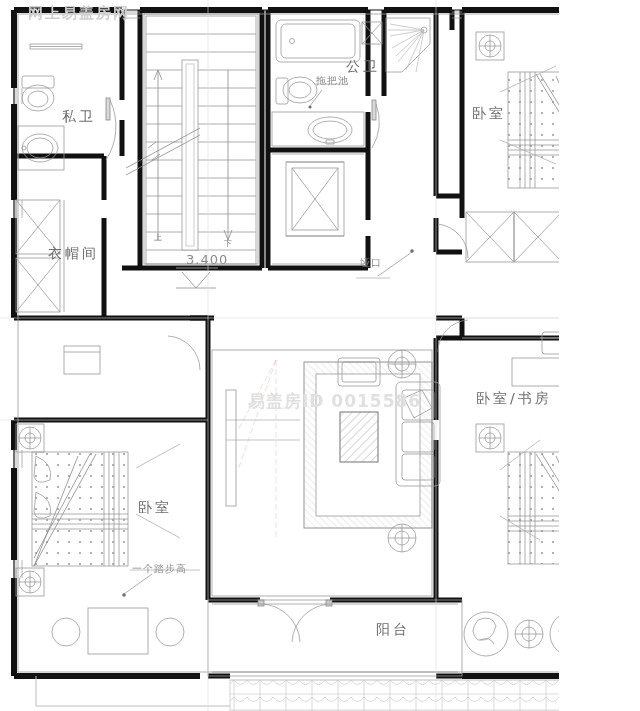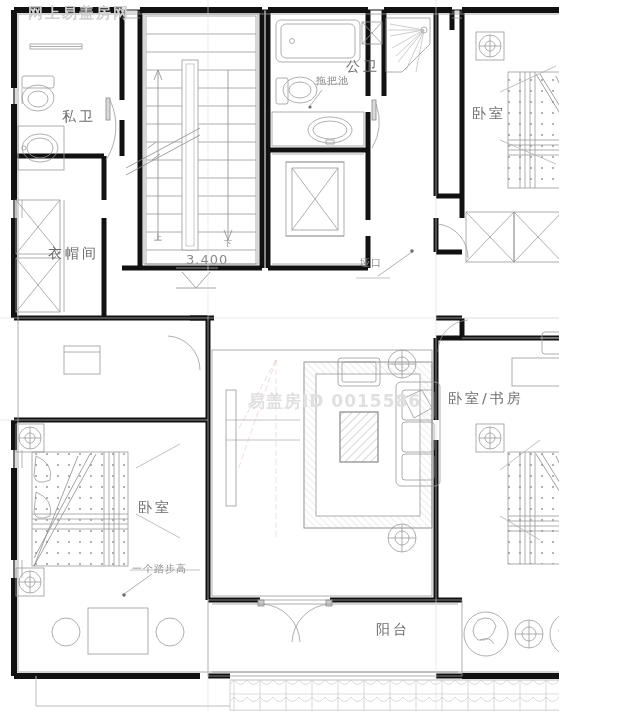--- a/index.html
+++ b/index.html
@@ -418,21 +418,21 @@
     </g>
   </svg>
 
   <div class="wm-top">网上易盖房网</div>
   <div class="wm-mid">易盖房ID 0015586</div>
 
   <div class="lbl room" style="left:62px;top:108px">私卫</div>
   <div class="lbl room" style="left:48px;top:245px">衣帽间</div>
   <div class="lbl room" style="left:346px;top:58px">公卫</div>
   <div class="lbl room" style="left:472px;top:105px">卧室</div>
-  <div class="lbl room" style="left:448px;top:390px">卧室/书房</div>
+  <div class="lbl room" style="left:476px;top:390px">卧室/书房</div>
   <div class="lbl room" style="left:138px;top:499px">卧室</div>
   <div class="lbl room" style="left:376px;top:621px">阳台</div>
 
   <div class="lbl tiny" style="left:316px;top:74px">拖把池</div>
   <div class="lbl tiny" style="left:360px;top:256px">垭口</div>
   <div class="lbl tiny" style="left:132px;top:562px">一个踏步高</div>
 
   <div class="lbl elev" style="left:186px;top:252px">3.400</div>
   <div class="lbl updn" style="left:154px;top:232px">上</div>
   <div class="lbl updn" style="left:224px;top:238px">下</div>

